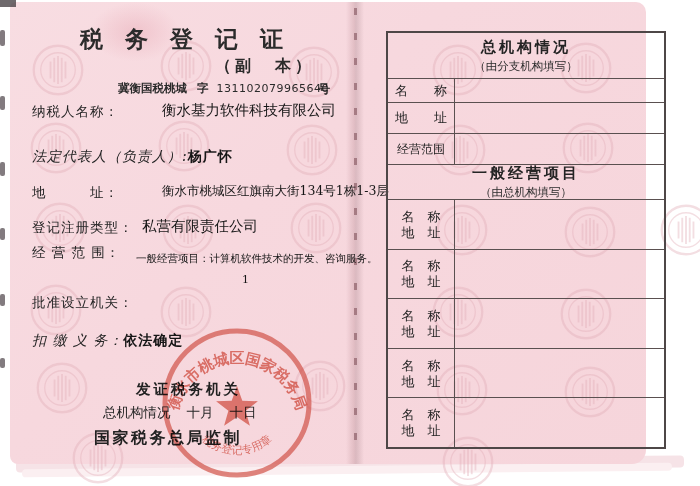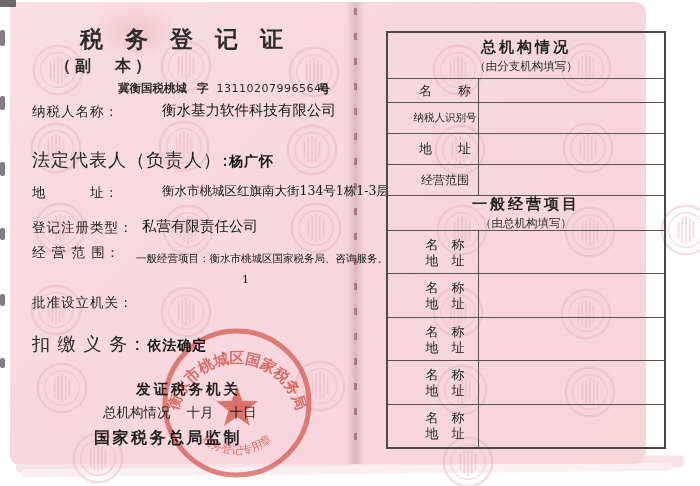--- a/index.html
+++ b/index.html
@@ -28,47 +28,47 @@
   .stitches{position:absolute;left:8px;top:6px;width:3px;height:450px;
     background:repeating-linear-gradient(180deg,rgba(110,60,70,.5) 0 7px,rgba(110,60,70,0) 7px 25px);}
   
   .edge-mark{position:absolute;background:#584f54;opacity:.75;width:5px;border-radius:2px;z-index:5;}
   .corner-mark{position:absolute;left:0;top:0;width:16px;height:7px;background:#4a4347;opacity:.8;z-index:5;}
 
   .page-left,.page-right{position:absolute;inset:0;z-index:3;}
 
   .lp-title{position:absolute;left:45px;top:22px;width:260px;text-align:center;
     font-size:23px;font-weight:bold;letter-spacing:7px;color:#2b2b2b;}
-  .lp-sub{position:absolute;left:45px;top:54px;width:260px;text-align:left;
+  .lp-sub{position:absolute;left:45px;top:54px;width:260px;text-align:right;
     font-size:16px;font-weight:bold;letter-spacing:4px;color:#2b2b2b;}
   .lp-serial{position:absolute;left:108px;top:79px;font-size:11.5px;font-weight:bold;color:#2a2a2a;}
   .lp-serial .num{font-family:"DejaVu Sans","Liberation Sans",sans-serif;font-weight:normal;font-size:11px;letter-spacing:.5px;}
   .lp-serial-suffix{position:absolute;left:308px;top:79px;font-size:12px;font-weight:bold;}
   .flabel{position:absolute;font-size:13.5px;color:#262626;letter-spacing:1px;}
   .fvalue{position:absolute;font-size:14.5px;font-weight:normal;color:#161616;white-space:nowrap;}
-  .inline-label{font-size:18px;letter-spacing:1px;color:#262626;}
+  .inline-label{font-size:14px;letter-spacing:1px;color:#262626;font-style:italic;}
   .inline-value{font-size:14px;font-weight:bold;color:#161616;}
   .lp-issuer{position:absolute;left:126px;top:378px;font-size:14.5px;font-weight:bold;letter-spacing:3px;color:#222;}
   .lp-date{position:absolute;left:93px;top:402px;display:flex;gap:16px;font-size:13.5px;color:#262626;}
   .lp-footer{position:absolute;left:84px;top:426px;font-size:16px;font-weight:bold;letter-spacing:2.5px;color:#222;}
   .seal{position:absolute;left:148px;top:322px;width:158px;height:158px;
     mix-blend-mode:multiply;opacity:.92;z-index:4;}
 
   
   .rtable{position:absolute;left:376px;top:29px;width:276px;height:414px;
     border:2px solid #4e4747;display:flex;flex-direction:column;background:transparent;}
   .thead{display:flex;flex-direction:column;justify-content:center;align-items:center;
     border-bottom:1px solid #5a5050;}
   .thead .t1{font-size:15px;font-weight:bold;letter-spacing:3px;color:#242424;}
   .thead .t2{font-size:11.5px;color:#2c2c2c;margin-top:2px;}
   .thq{height:45px;}
   .tbh{height:34px;}
   .trow{display:flex;border-bottom:1px solid #5a5050;}
   .tlabel{width:66px;border-right:1px solid #5a5050;display:flex;
-    align-items:center;justify-content:center;font-size:13px;color:#242424;text-align:center;padding-left:24px;}
+    align-items:center;justify-content:center;font-size:13px;color:#242424;text-align:center;}
   .tlabel.small{font-size:10.5px;letter-spacing:0;}
   .tval{flex:1;}
   .r1{height:23px;}.r2{height:30px;}.r3{height:30px;}.r4{height:30px;}
   .tblock{flex:1;display:flex;border-bottom:1px solid #5a5050;}
   .tblock:last-child{border-bottom:none;}
   .tblock .tlabel{flex-direction:column;justify-content:center;gap:3px;line-height:1;}
 </style>
 </head>
 <body>
 
@@ -191,21 +191,21 @@
       <span class="inline-label">法定代表人（负责人）:</span><span class="inline-value">杨广怀</span>
     </div>
 
     <div class="flabel" style="left:22px;top:182px">地　　　址：</div>
     <div class="fvalue" style="left:152px;top:181px;font-size:12.5px">衡水市桃城区红旗南大街134号1栋1-3层</div>
 
     <div class="flabel" style="left:22px;top:217px">登记注册类型：</div>
     <div class="fvalue" style="left:132px;top:215px">私营有限责任公司</div>
 
     <div class="flabel" style="left:22px;top:242px">经 营 范 围：</div>
-    <div class="fvalue" style="left:126px;top:250px;font-size:10.5px">一般经营项目：衡水市桃城区国家税务局、咨询服务。</div>
+    <div class="fvalue" style="left:126px;top:250px;font-size:10.5px">一般经营项目：计算机软件技术的开发、咨询服务。</div>
     <div class="fvalue" style="left:232px;top:271px;font-size:11px">1</div>
 
     <div class="flabel" style="left:22px;top:292px">批准设立机关：</div>
 
     <div class="flabel" style="left:22px;top:330px">
       <span class="inline-label">扣 缴 义 务：</span><span class="inline-value">依法确定</span>
     </div>
 
     <div class="lp-issuer">发证税务机关</div>
 
@@ -238,24 +238,20 @@
 
       <div class="thead thq">
         <div class="t1">总机构情况</div>
         <div class="t2">（由分支机构填写）</div>
       </div>
 
       <div class="trow r1">
         <div class="tlabel">名　　称</div>
         <div class="tval"></div>
       </div>
-      <div class="trow r2">
-        <div class="tlabel small">纳税人识别号</div>
-        <div class="tval"></div>
-      </div>
       <div class="trow r3">
         <div class="tlabel">地　　址</div>
         <div class="tval"></div>
       </div>
       <div class="trow r4">
         <div class="tlabel" style="font-size:12px">经营范围</div>
         <div class="tval"></div>
       </div>
 
       <div class="thead tbh">

